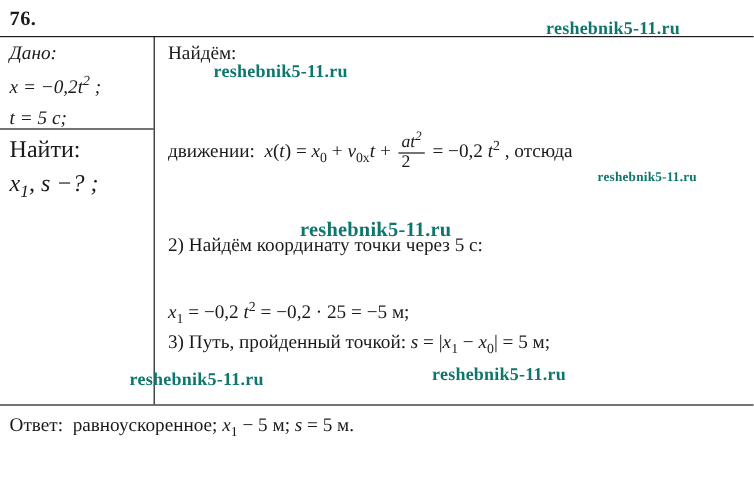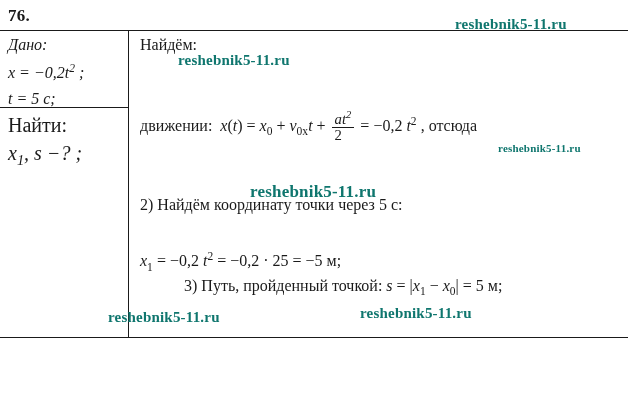--- a/index.html
+++ b/index.html
@@ -98,21 +98,21 @@
   .ln {
     position: absolute;
     font-size: 16px;
     white-space: nowrap;
   }
   .ln-1 { left: 140px; top: 66px;  }
   .ln-2 { left: 140px; top: 110px; }
   .ln-3 { left: 140px; top: 158px; }
   .ln-4 { left: 140px; top: 196px; }
   .ln-5 { left: 140px; top: 236px; margin-top: 14px; }
-  .ln-6 { left: 140px; top: 277px; margin-left: 44px; }
+  .ln-6 { left: 140px; top: 277px; }
 
   .answer {
     position: absolute;
     left: 8px;
     top: 346px;
     font-size: 16px;
   }
 
   em, .it { font-style: italic; }
   .up { vertical-align: super; font-size: 0.72em; }
@@ -191,20 +191,24 @@
   <div class="ln ln-4">2) Найдём координату точки через 5 с:</div>
 
   <div class="ln ln-5">
     <span class="it">x</span><span class="sub">1</span> = −0,2 <span class="it">t</span><span class="up">2</span> = −0,2 · 25 = −5 м;
   </div>
 
   <div class="ln ln-6">
     3) Путь, пройденный точкой: <span class="it">s</span> = |<span class="it">x</span><span class="sub">1</span> − <span class="it">x</span><span class="sub">0</span>| = 5 м;
   </div>
 
+  <div class="answer">
+    <span>Ответ:</span>&nbsp;
+    равноускоренное; <span class="it">x</span><span class="sub">1</span> − 5 м; <span class="it">s</span> = 5 м.
+  </div>
 
   <div class="wm wm-1">reshebnik5-11.ru</div>
   <div class="wm wm-2">reshebnik5-11.ru</div>
   <div class="wm wm-3">reshebnik5-11.ru</div>
   <div class="wm wm-4">reshebnik5-11.ru</div>
   <div class="wm wm-5">reshebnik5-11.ru</div>
   <div class="wm wm-6">reshebnik5-11.ru</div>
 
 </div>
 

